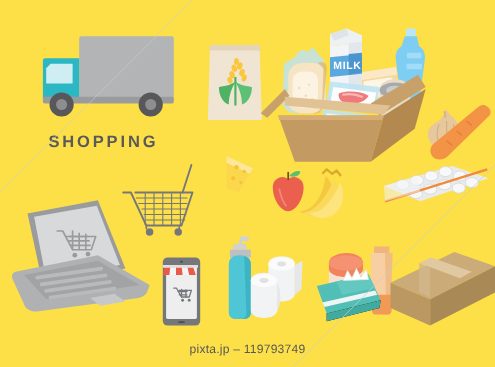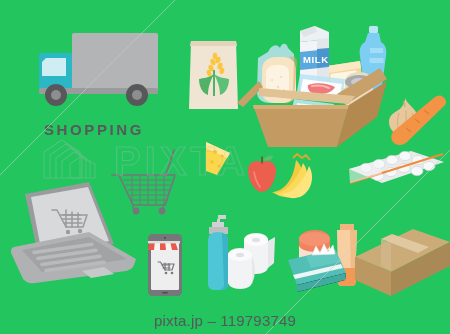--- a/index.html
+++ b/index.html
@@ -1,31 +1,31 @@
 <!DOCTYPE html>
 <html><head>
 <meta charset="utf-8">
 <title>Shopping illustration set</title>
 <style>
   html,body{margin:0;padding:0;background:#ffffff;}
   body{font-family:"Liberation Sans",sans-serif;}
-  #stage{position:relative;width:450px;height:334px;background:#22c55e;overflow:hidden;}
+  #stage{position:relative;width:450px;height:334px;background:#fde047;overflow:hidden;}
   .svgwrap{position:absolute;left:0;top:0;width:450px;height:334px;pointer-events:none;}
   .svgwrap svg{display:block;}
   #shopping-word{
     position:absolute;left:44px;top:121px;
     font-family:"Liberation Sans",sans-serif;
     font-size:15px;letter-spacing:2.6px;color:#59595b;font-weight:700;
     white-space:nowrap;
   }
   #wm-bottom{
     position:absolute;left:0;top:312px;width:450px;
     text-align:center;
     font-family:"Liberation Sans",sans-serif;
-    font-size:15px;color:#57585a;letter-spacing:.2px;
+    font-size:11px;color:#57585a;letter-spacing:.2px;
   }
   #wm-center{
     position:absolute;left:40px;top:138px;width:330px;height:44px;
     pointer-events:none;opacity:.30;
   }
   #wm-center .wmtext{
     position:absolute;left:74px;top:1px;
     font-family:"Liberation Sans",sans-serif;
     font-size:40px;font-weight:700;letter-spacing:4px;
     color:transparent;-webkit-text-stroke:1.1px #b9bcc0;
@@ -310,32 +310,20 @@
       <path d="M391 272 l59 -30 v24 l-59 30 z" fill="#a98a57"></path>
       <path d="M381 239 l11 -5 l37 13 l-11 6 z" fill="#e0c8a1"></path>
       <path d="M381 239 l10 4.5 v27 l-10 -4.5 z" fill="#d2b68c" opacity=".85"></path>
     </g>
 
   </svg>
   </div>
 
   <div id="shopping-word">SHOPPING</div>
 
-  <div id="wm-center">
-    <svg width="330" height="44" viewBox="0 0 330 44" xmlns="http://www.w3.org/2000/svg">
-      <g fill="none" stroke="#b9bcc0" stroke-width="1.1">
-        <path d="M4 40 L4 14 L22 2 L40 14 L40 40 Z"></path>
-        <path d="M10 40 L10 17 L26 6 L42 17 L42 40"></path>
-        <path d="M16 40 L16 20 L30 10 L46 20 L46 40"></path>
-        <path d="M22 40 L22 23 L34 14 L50 23 L50 40"></path>
-        <path d="M30 40 L30 26 L40 19 L55 26 L55 40 Z"></path>
-      </g>
-    </svg>
-    <div class="wmtext">PIXTA</div>
-  </div>
 
   <svg class="diag" xmlns="http://www.w3.org/2000/svg">
     <line x1="195" y1="-20" x2="-20" y2="195" stroke="#c9ccd0" stroke-width="0.8" opacity=".75"></line>
     <line x1="470" y1="130" x2="150" y2="450" stroke="#c9ccd0" stroke-width="0.8" opacity=".75"></line>
     <line x1="250" y1="-20" x2="470" y2="200" stroke="#c9ccd0" stroke-width="0.8" opacity=".0"></line>
   </svg>
 
   <div id="wm-bottom">pixta.jp – 119793749</div>
 
 </div>

